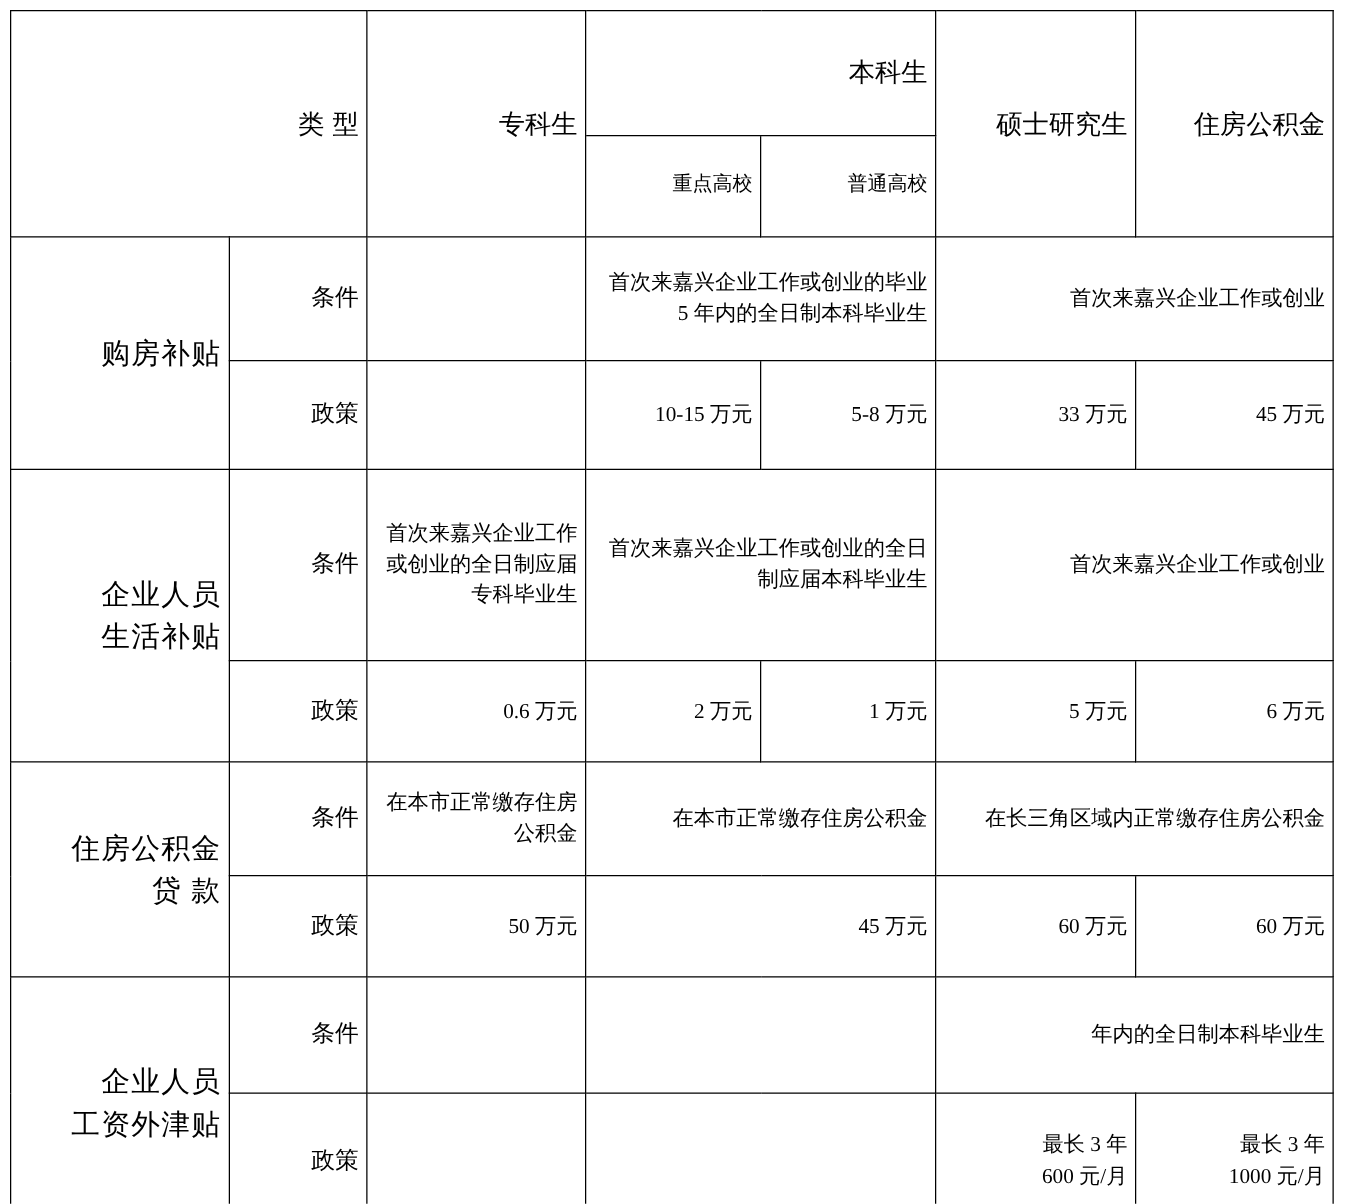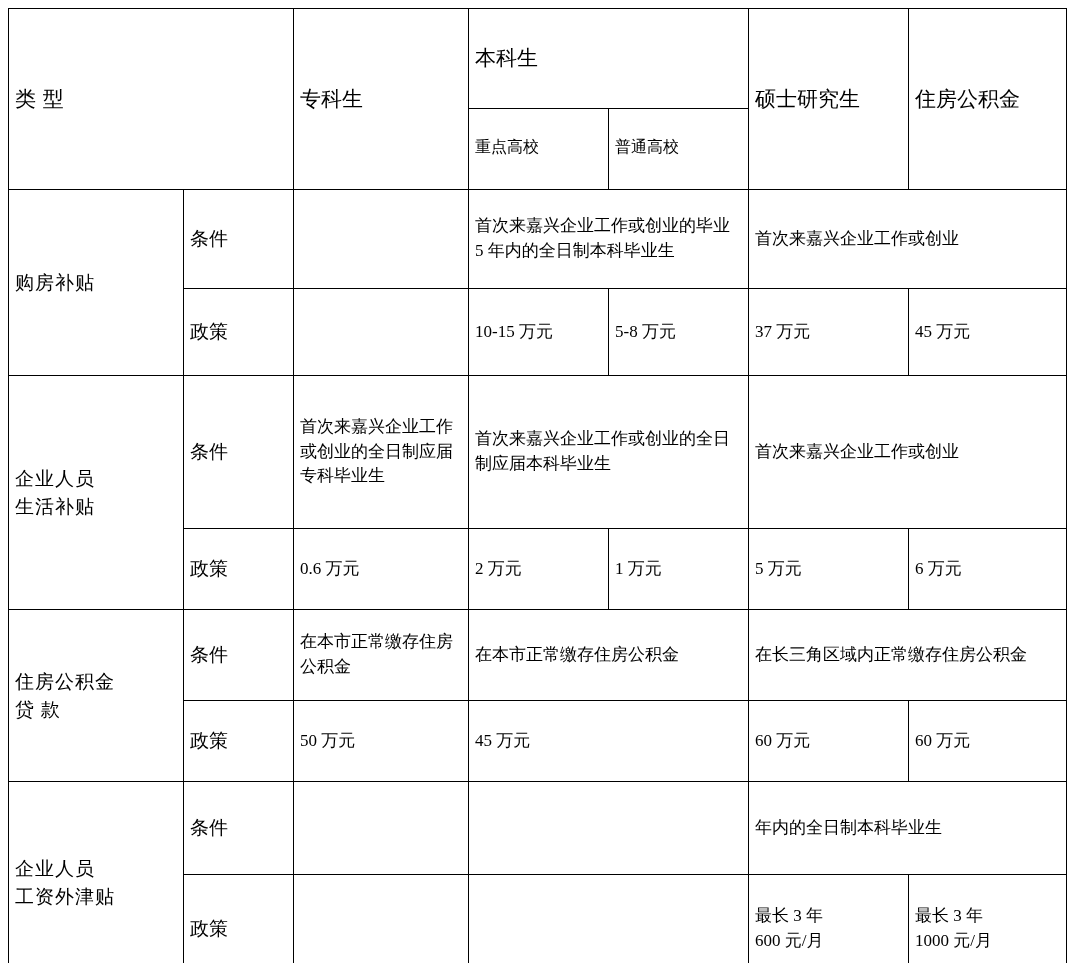--- a/index.html
+++ b/index.html
@@ -22,21 +22,21 @@
   table.policy {
     border-collapse: collapse;
     table-layout: fixed;
     width: 1058px;
     margin: 8px 0 0 8px;
     background: #fff;
   }
   table.policy td, table.policy th {
     border: 1px solid #000;
     padding: 4px 6px;
-    text-align: left;
+    text-align: right;
     vertical-align: middle;
     font-weight: normal;
     line-height: 1.45;
     word-break: break-word;
   }
   
   col.c-type    { width: 175px; }
   col.c-sub     { width: 110px; }
   col.c-zhuanke { width: 175px; }
   col.c-zhongdian { width: 140px; }
@@ -48,23 +48,23 @@
     font-family: "DejaVu Sans", "Liberation Sans", sans-serif;
     font-weight: bold;
     font-size: 21px;
   }
   .hdr-sm {
     font-family: Liberation Mono, monospace;
     font-weight: bold;
     font-size: 16px;
   }
   .rowhdr {
-    font-family: Liberation Serif, serif;
+    font-family: Liberation Sans, sans-serif;
     font-weight: bold;
-    font-size: 19px;
+    font-size: 23px;
     letter-spacing: 1px;
     line-height: 1.7;
   }
   .subhdr {
     font-family: "DejaVu Sans", "Liberation Sans", sans-serif;
     font-weight: bold;
     font-size: 19px;
   }
   .cell {
     font-size: 17px;
@@ -121,21 +121,21 @@
         <td class="subhdr h-cond1">条件</td>
         <td class="cell empty"></td>
         <td class="cell" colspan="2">首次来嘉兴企业工作或创业的毕业 5 年内的全日制本科毕业生</td>
         <td class="cell" colspan="2">首次来嘉兴企业工作或创业</td>
       </tr>
       <tr>
         <td class="subhdr h-pol1">政策</td>
         <td class="cell empty"></td>
         <td class="cell">10-15 万元</td>
         <td class="cell">5-8 万元</td>
-        <td class="cell">37 万元</td>
+        <td class="cell">33 万元</td>
         <td class="cell">45 万元</td>
       </tr>
 
       <tr>
         <td class="rowhdr" rowspan="2">
           <div>企业人员</div>
           <div>生活补贴</div>
         </td>
         <td class="subhdr h-cond2">条件</td>
         <td class="cell">首次来嘉兴企业工作或创业的全日制应届专科毕业生</td>

